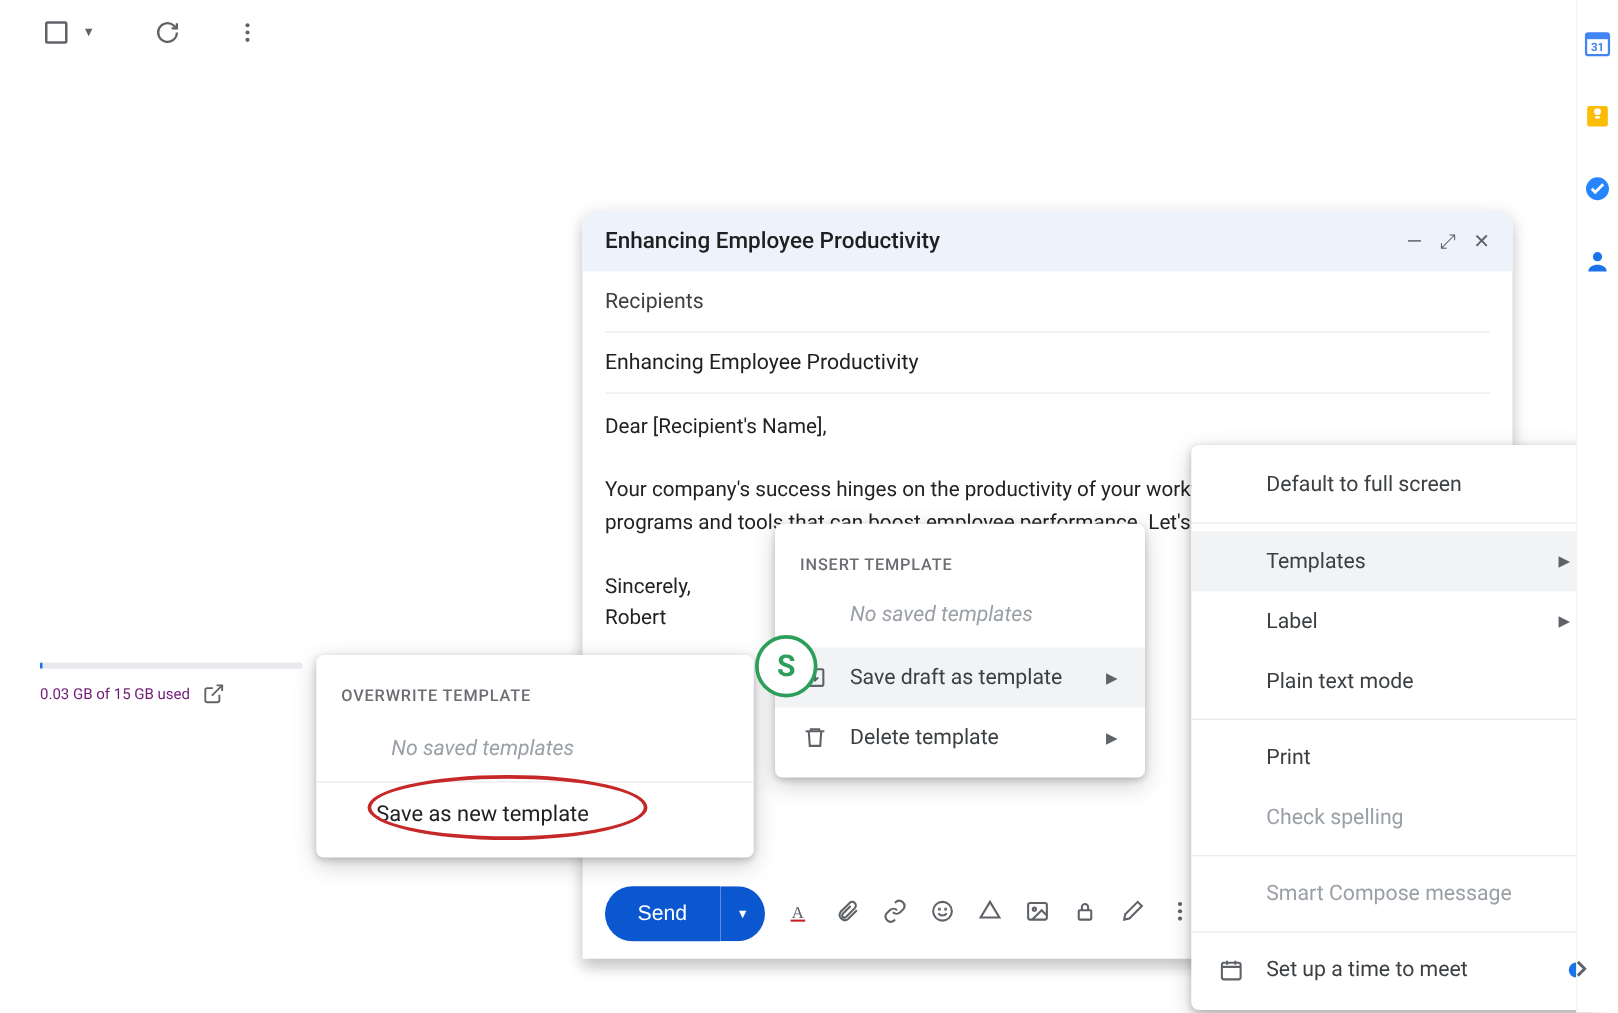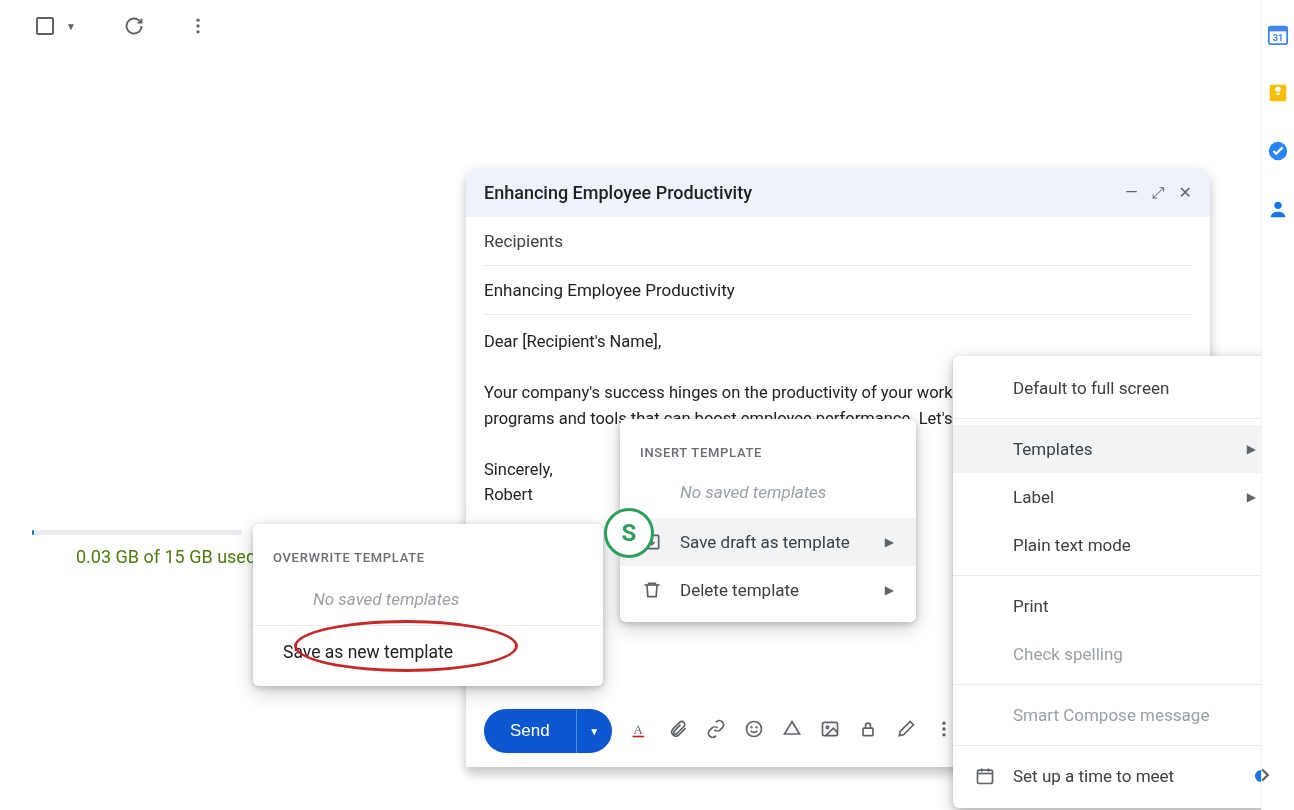--- a/index.html
+++ b/index.html
@@ -7,21 +7,21 @@
   
   .main-app { position: absolute; left: 14px; top: 0; width: 1218px; height: 810px; background: #fff; border-radius: 18px; }
   .toolbar { display: flex; align-items: center; padding: 16px 22px; gap: 8px; }
   .select-box { width: 18px; height: 18px; border: 2px solid #5f6368; border-radius: 2px; }
   .dropdown-arrow { font-size: 10px; color: #5f6368; margin-left: 4px; }
   .toolbar-gap { width: 32px; }
   .toolbar-icon { width: 20px; height: 20px; color: #5f6368; cursor: pointer; }
   
   .empty-msg { text-align: center; font-size: 18px; color: #202124; padding: 6px 30px 20px; line-height: 1.5; border-bottom: 1px solid #e8eaed; }
   
-  .storage { position: absolute; left: 18px; top: 546px; font-size: 18px; color: #4d7c0f; display: flex; align-items: center; gap: 10px; margin-left: 44px; }
+  .storage { position: absolute; left: 18px; top: 546px; font-size: 12px; color: #701a75; display: flex; align-items: center; gap: 10px; }
   .storage-bar { position: absolute; left: 18px; top: 530px; width: 210px; height: 5px; background: #e8eaed; border-radius: 3px; }
   .storage-bar::before { content:''; position:absolute; left:0; top:0; width:2px; height:5px; background:#1a73e8; border-radius:3px;}
   
   .compose-window { position: absolute; left: 466px; top: 168px; width: 744px; background: #fff; border-radius: 12px 12px 0 0; box-shadow: 0 8px 10px rgba(0,0,0,0.14), 0 3px 14px rgba(0,0,0,0.12); }
   .compose-header { background: #eef3fb; padding: 14px 18px; display: flex; align-items: center; border-radius: 12px 12px 0 0; }
   .compose-title { font-weight: 500; font-size: 18px; color: #1f1f1f; flex: 1; }
   .win-controls { display: flex; gap: 14px; }
   .win-btn { color: #5f6368; cursor: pointer; font-size: 16px; }
   
   .compose-body { padding: 0 18px; }
@@ -56,21 +56,21 @@
   
   .template-submenu { left: 620px; top: 419px; width: 296px; }
   .section-header { padding: 18px 20px 10px; font-size: 13px; font-weight: 500; letter-spacing: 0.7px; color: #6a6d72; }
   .no-templates { padding: 12px 20px 16px 60px; font-style: italic; color: #9aa0a6; font-size: 17px; }
   .sub-item { padding: 14px 22px; display: flex; align-items: center; gap: 18px; font-size: 17px; color: #3c4043; cursor: pointer; justify-content: space-between; }
   .sub-item.hover { background: #f1f3f4; justify-content: space-between; }
   .sub-item-left { display: flex; align-items: center; gap: 18px; }
   
   .overwrite-menu { left: 253px; top: 524px; width: 350px; }
   .overwrite-menu .no-templates { padding: 14px 20px 16px 60px; }
-  .save-new-item { padding: 16px 30px; font-size: 17.5px; border-top: 1px solid #e8eaed; cursor: pointer; }
+  .save-new-item { padding: 16px 48px; font-size: 17.5px; border-top: 1px solid #e8eaed; cursor: pointer; }
   .red-ellipse { position: absolute; border: 3px solid #c62828; border-radius: 50%; width: 224px; height: 52px; left: 294px; top: 620px; pointer-events: none; }
   
   .watermark { position: absolute; left: 604px; top: 508px; width: 50px; height: 50px; border-radius: 50%; background: #fff; border: 3px solid #2e9e5b; display:flex; align-items:center; justify-content:center; font-weight:bold; font-size:24px; color:#2e9e5b; pointer-events: none; }
   
 </style>
 </head>
 <body>
 
 <div class="main-app">
   <div class="toolbar">

